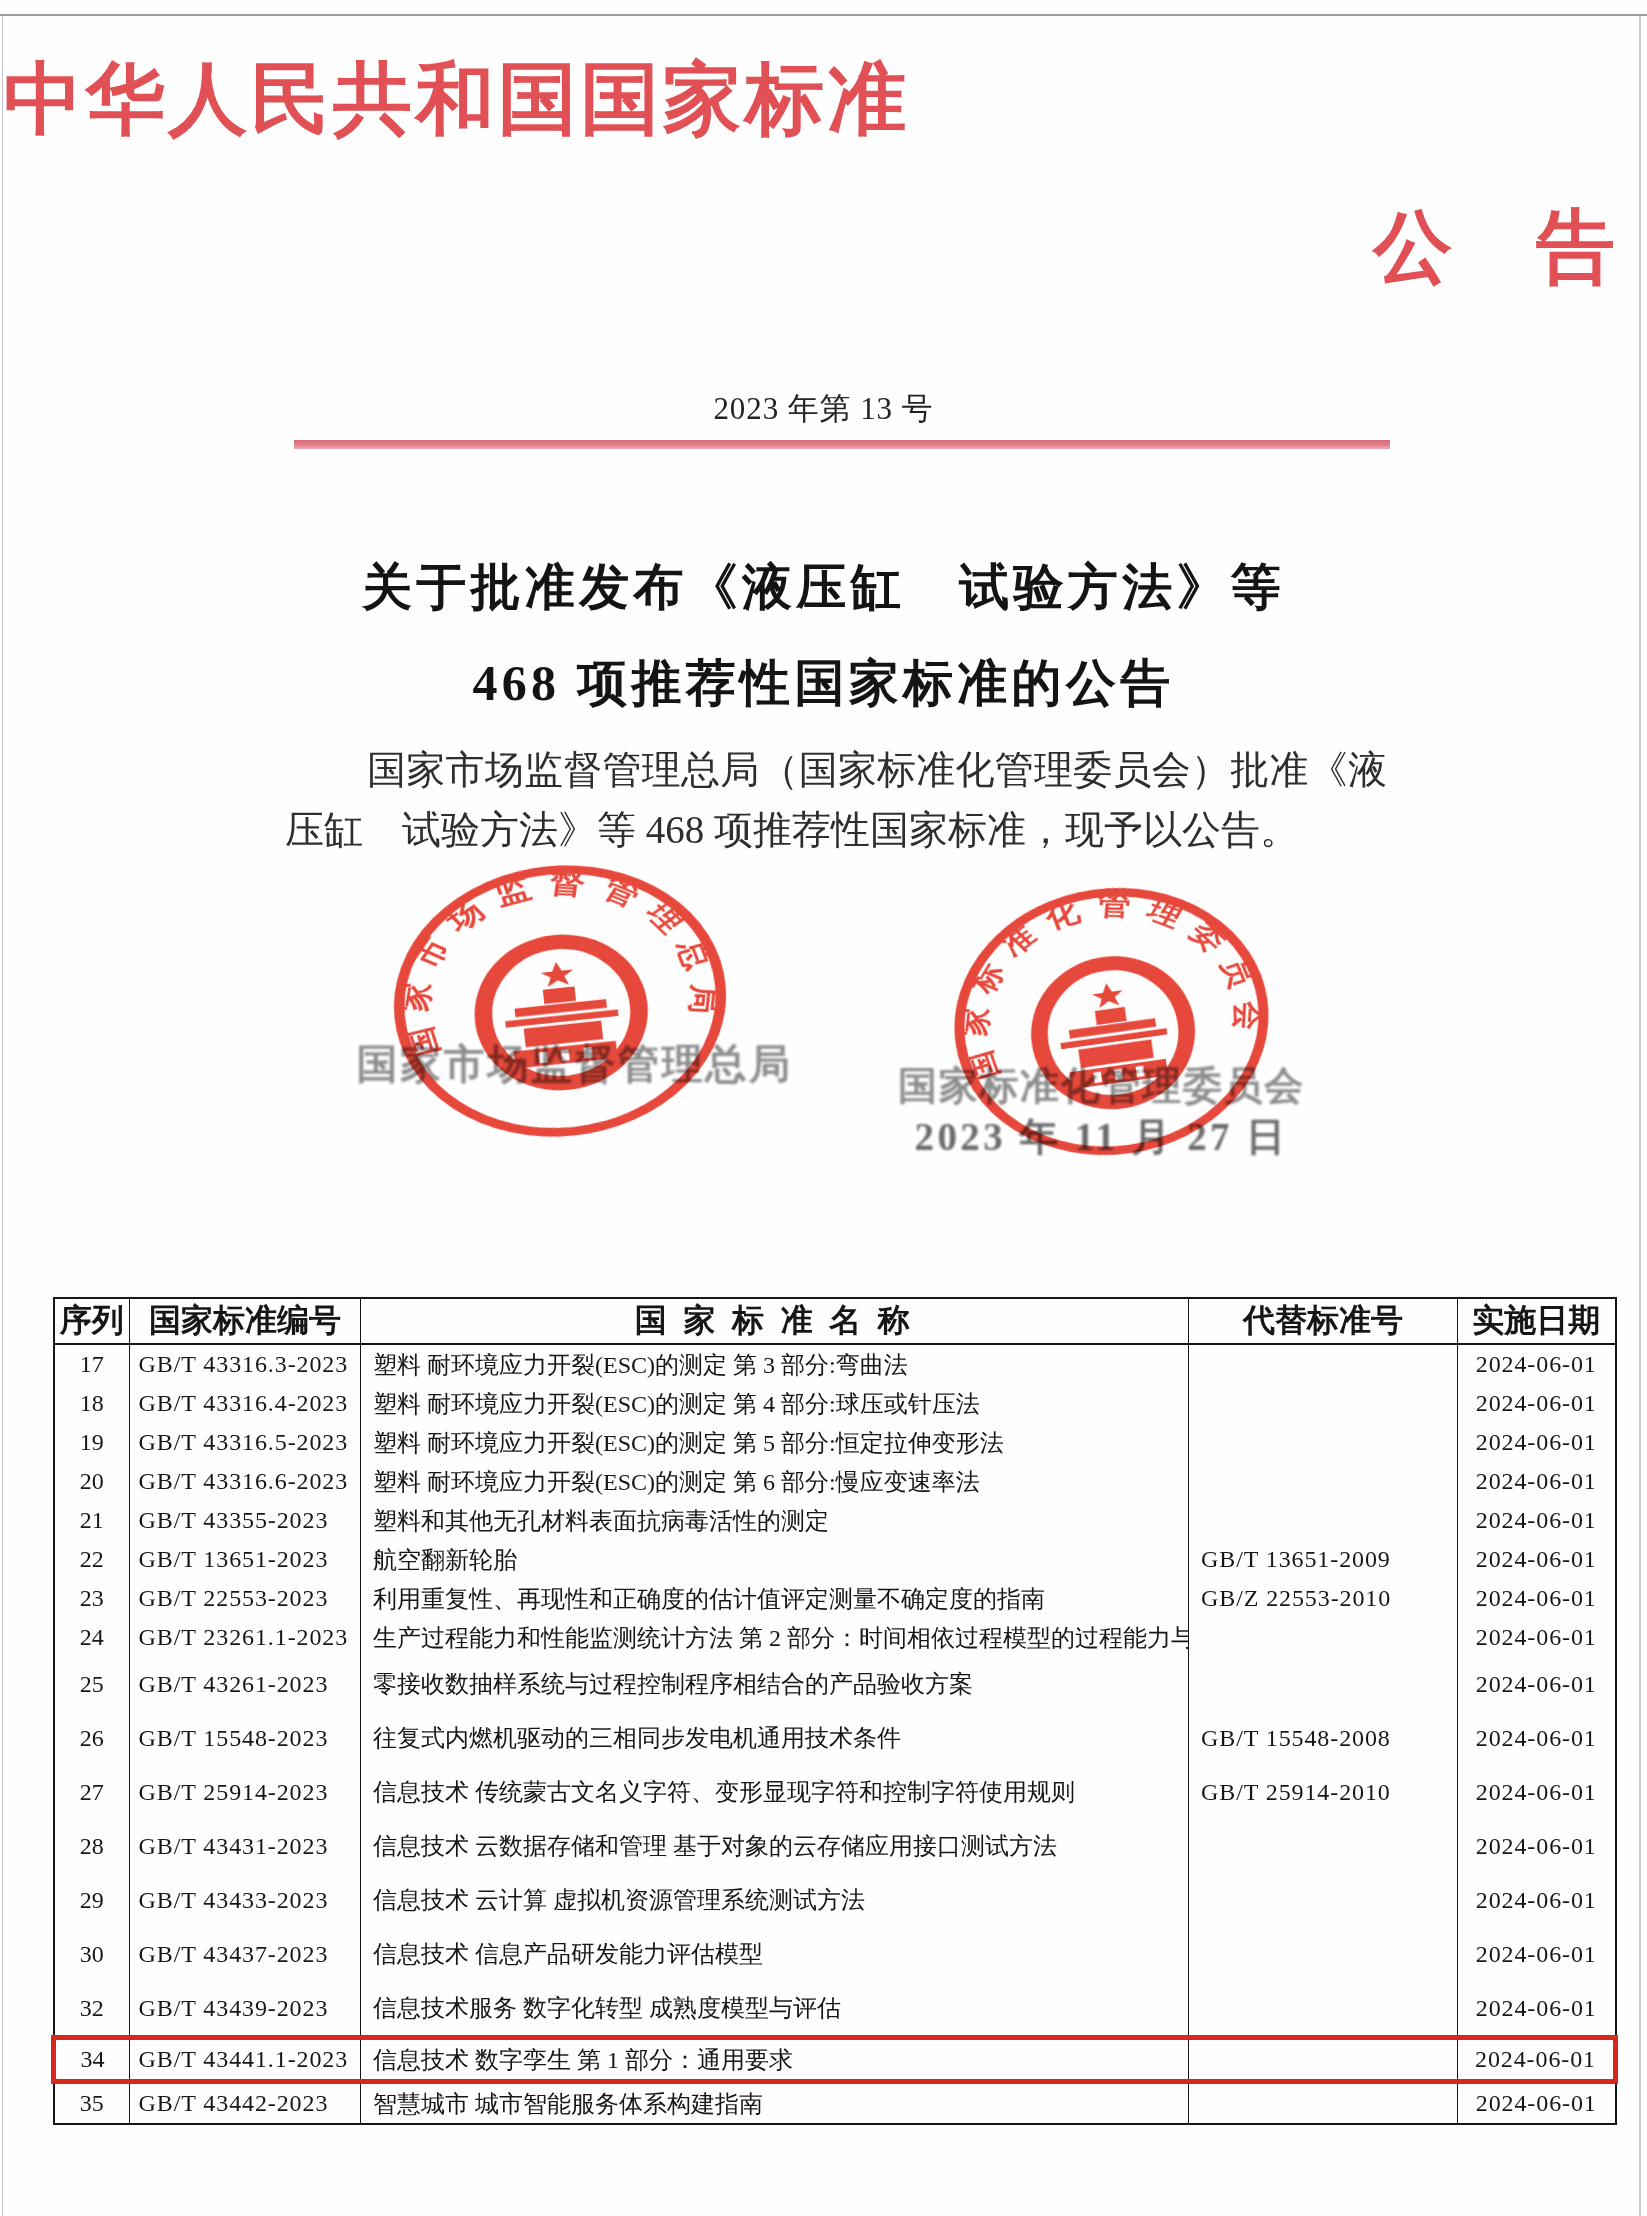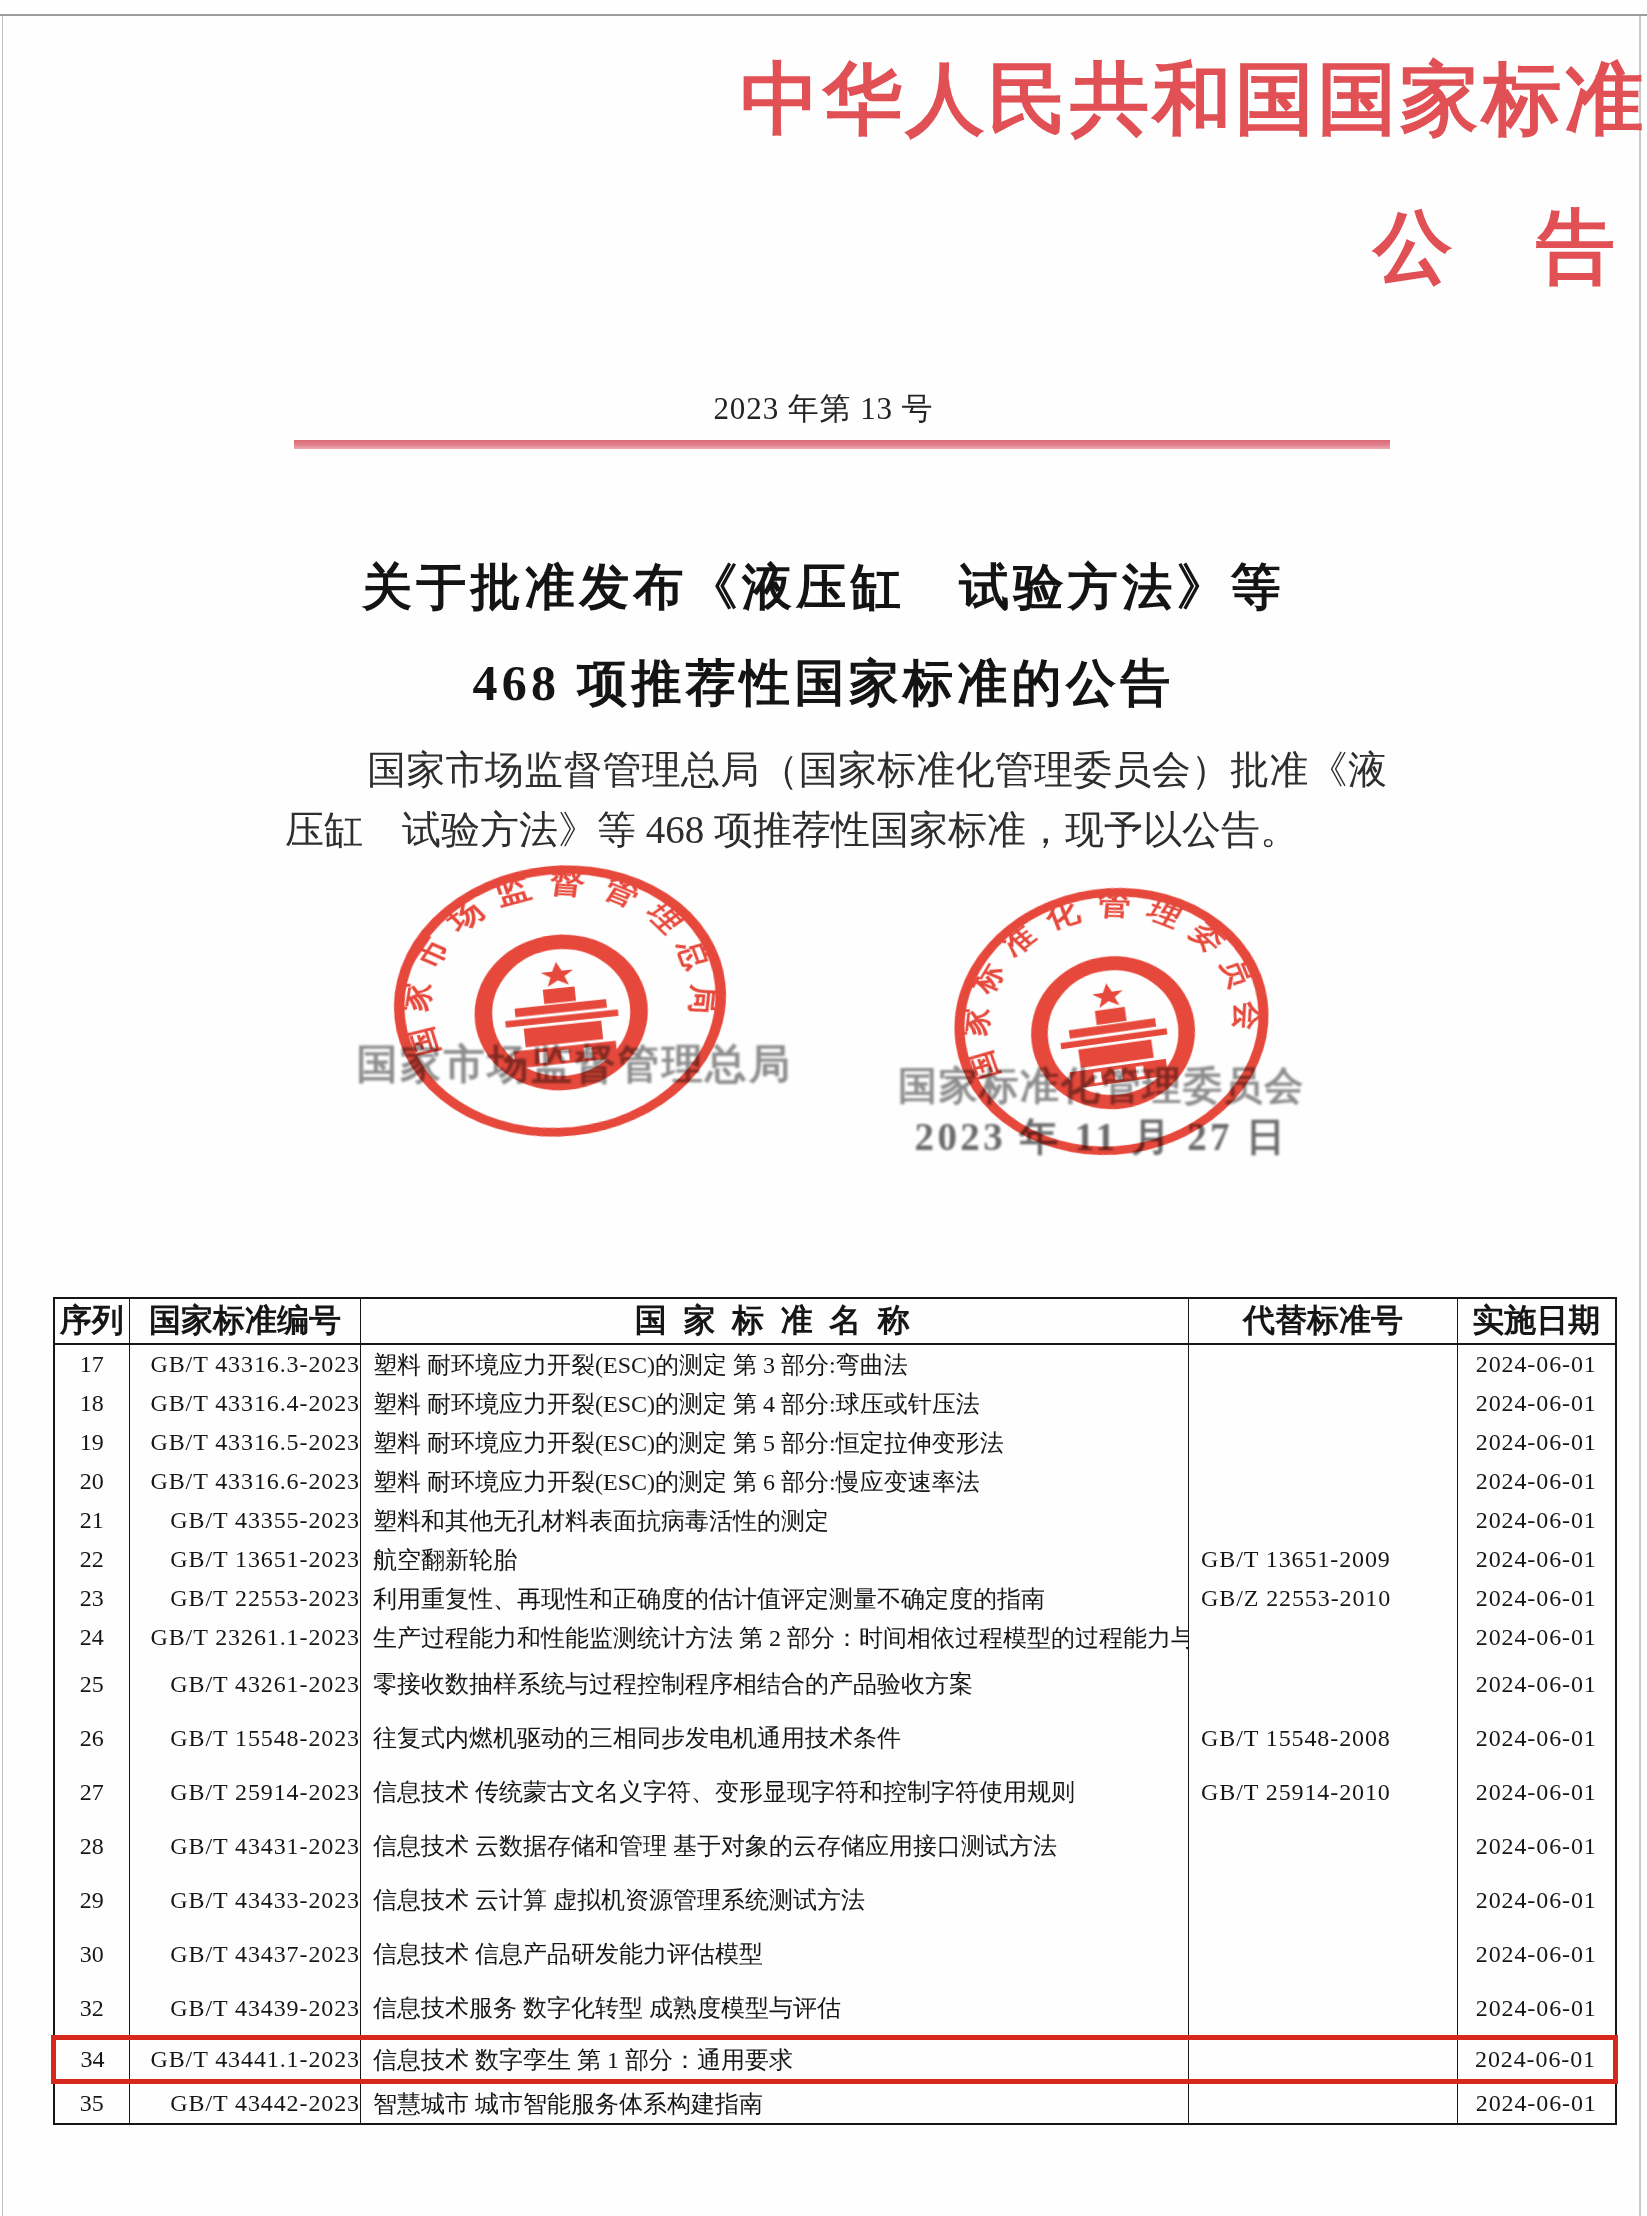--- a/index.html
+++ b/index.html
@@ -6,21 +6,21 @@
   body { width:1647px; height:2216px; position:relative; overflow:hidden;
          font-family:"Liberation Serif", serif; }
   .page { position:absolute; inset:0; background:#fefefe; }
 
   
   .frame-top   { position:absolute; left:0; top:13.7px; width:1647px; height:2.6px; background:#9c9c9c; }
   .frame-left  { position:absolute; left:1.7px; top:16.3px; width:1.7px; height:2200px; background:#c2c2c2; }
   .frame-right { position:absolute; left:1639px; top:16.3px; width:1.7px; height:2200px; background:#c9c9c9; }
 
   .main-title { position:absolute; top:55px; left:0; width:100%; margin:0;
-    text-align:right; font-size:79px; line-height:89px; font-weight:bold;
+    text-align:left; font-size:79px; line-height:89px; font-weight:bold;
     color:var(--title-red,#e05054); letter-spacing:3.4px; text-indent:3.4px; }
   .sub-title  { position:absolute; top:203px; left:0; width:100%;
     text-align:right; font-size:79px; line-height:89px; font-weight:bold;
     color:var(--title-red,#e05054); letter-spacing:32px; text-indent:32px; }
   .doc-number { position:absolute; top:388px; left:0; width:100%;
     text-align:center; font-size:31px; color:#232323; letter-spacing:0.9px; }
   .red-rule   { position:absolute; left:294px; top:440px; width:1096px; height:8.6px;
     background:linear-gradient(to bottom, #d96974 0%, #e2808c 55%, #efa9b1 100%); }
 
   .notice-title { position:absolute; top:539px; left:0; width:100%;
@@ -53,21 +53,21 @@
     border-collapse:collapse; table-layout:fixed; font-size:24px; color:#161616; }
   .standards th, .standards td { border-left:1.7px solid #161616; border-right:1.7px solid #161616;
     padding:0; vertical-align:middle; overflow:hidden; white-space:nowrap; }
   .standards { border:2.6px solid #161616; }
   .standards thead th { height:38px; font-size:32px; font-weight:bold;
     text-align:center; border-bottom:2.6px solid #161616; }
   .standards thead th.h-name { letter-spacing:4.3px; }
   .standards tbody td { height:39px; }
   .standards tbody tr:nth-child(n+9):nth-child(-n+15) td { height:54px; }
   .c-seq  { text-align:center; }
-  .c-code { text-align:right; padding-left:8.6px !important; letter-spacing:0.9px; }
+  .c-code { text-align:left; padding-left:8.6px !important; letter-spacing:0.9px; }
   .c-name { text-align:left; padding-left:12px !important; }
   .c-rep  { text-align:left; padding-left:12px !important; letter-spacing:0.9px; }
   .c-date { text-align:center; letter-spacing:0.9px; }
   .standards tbody tr.hl td { border-top:5.1px solid var(--hl-red,#d6281c);
                               border-bottom:5.1px solid var(--hl-red,#d6281c); }
   .standards tbody tr.hl td:first-child { border-left:5.1px solid var(--hl-red,#d6281c); }
   .standards tbody tr.hl td:last-child  { border-right:5.1px solid var(--hl-red,#d6281c); }
 
   .col-seq  { width:76px; }  .col-code { width:231px; } .col-name { width:828px; }
   .col-rep  { width:269px; } .col-date { width:158px; }

